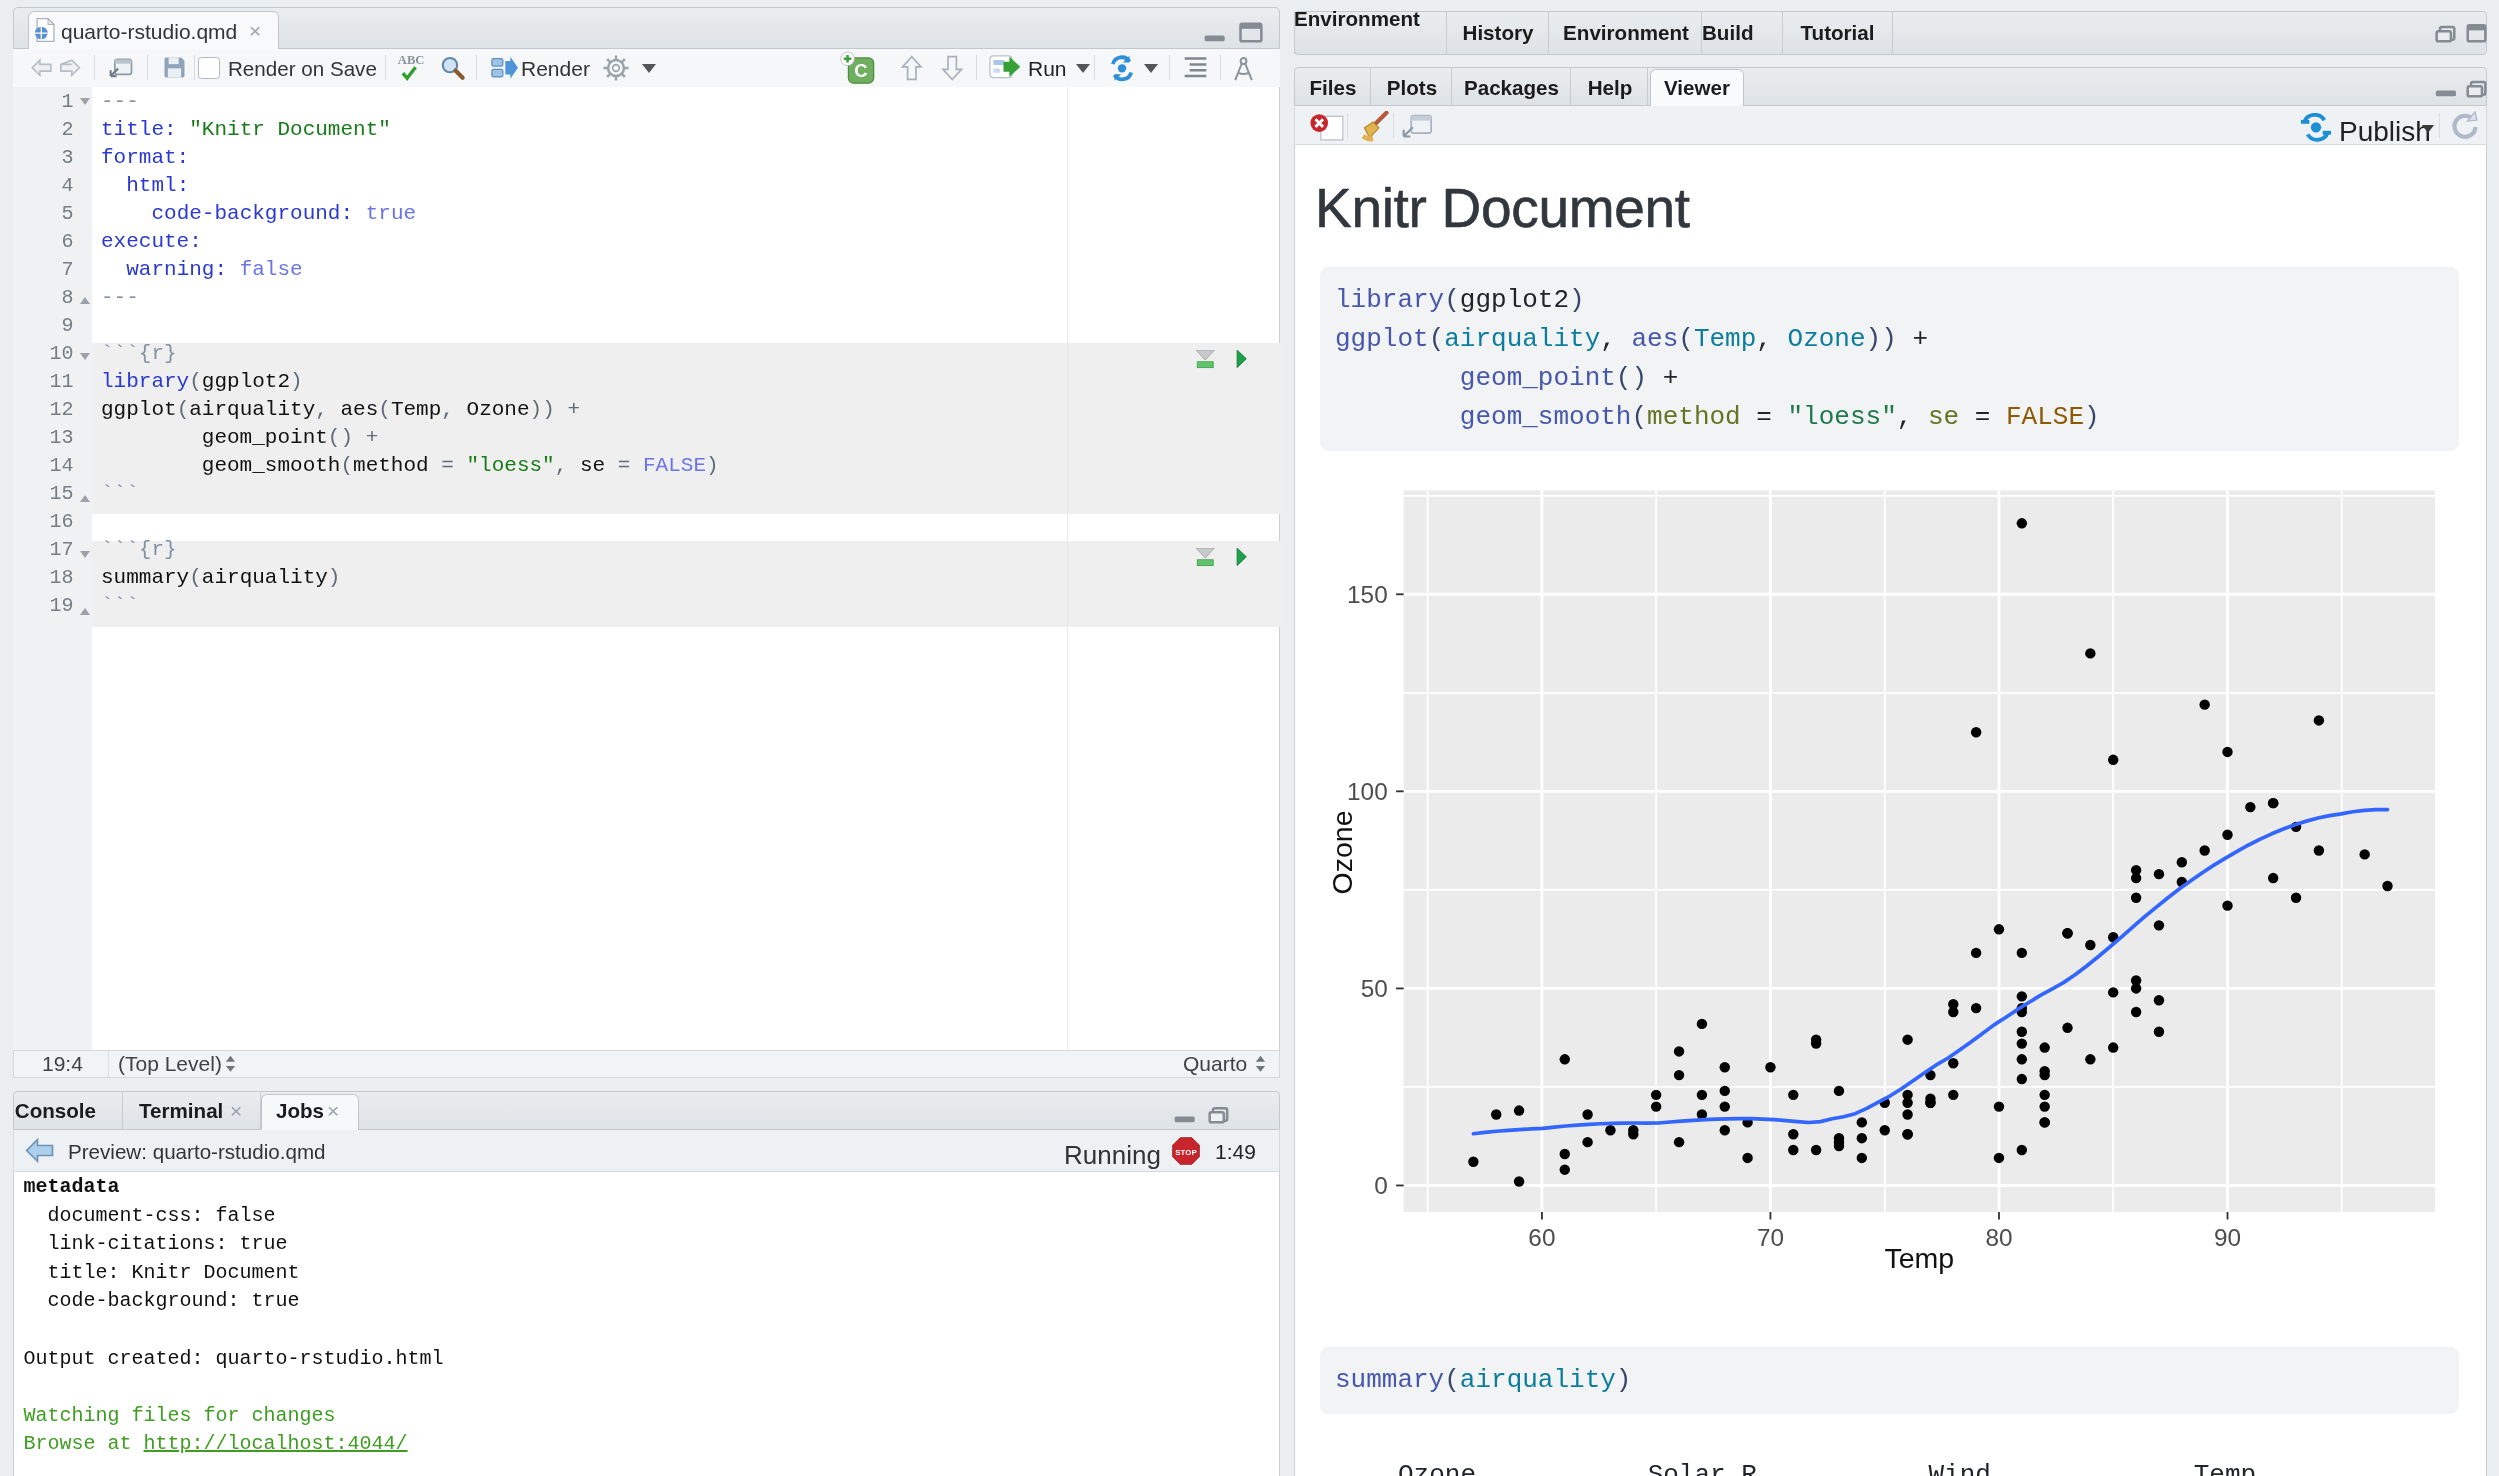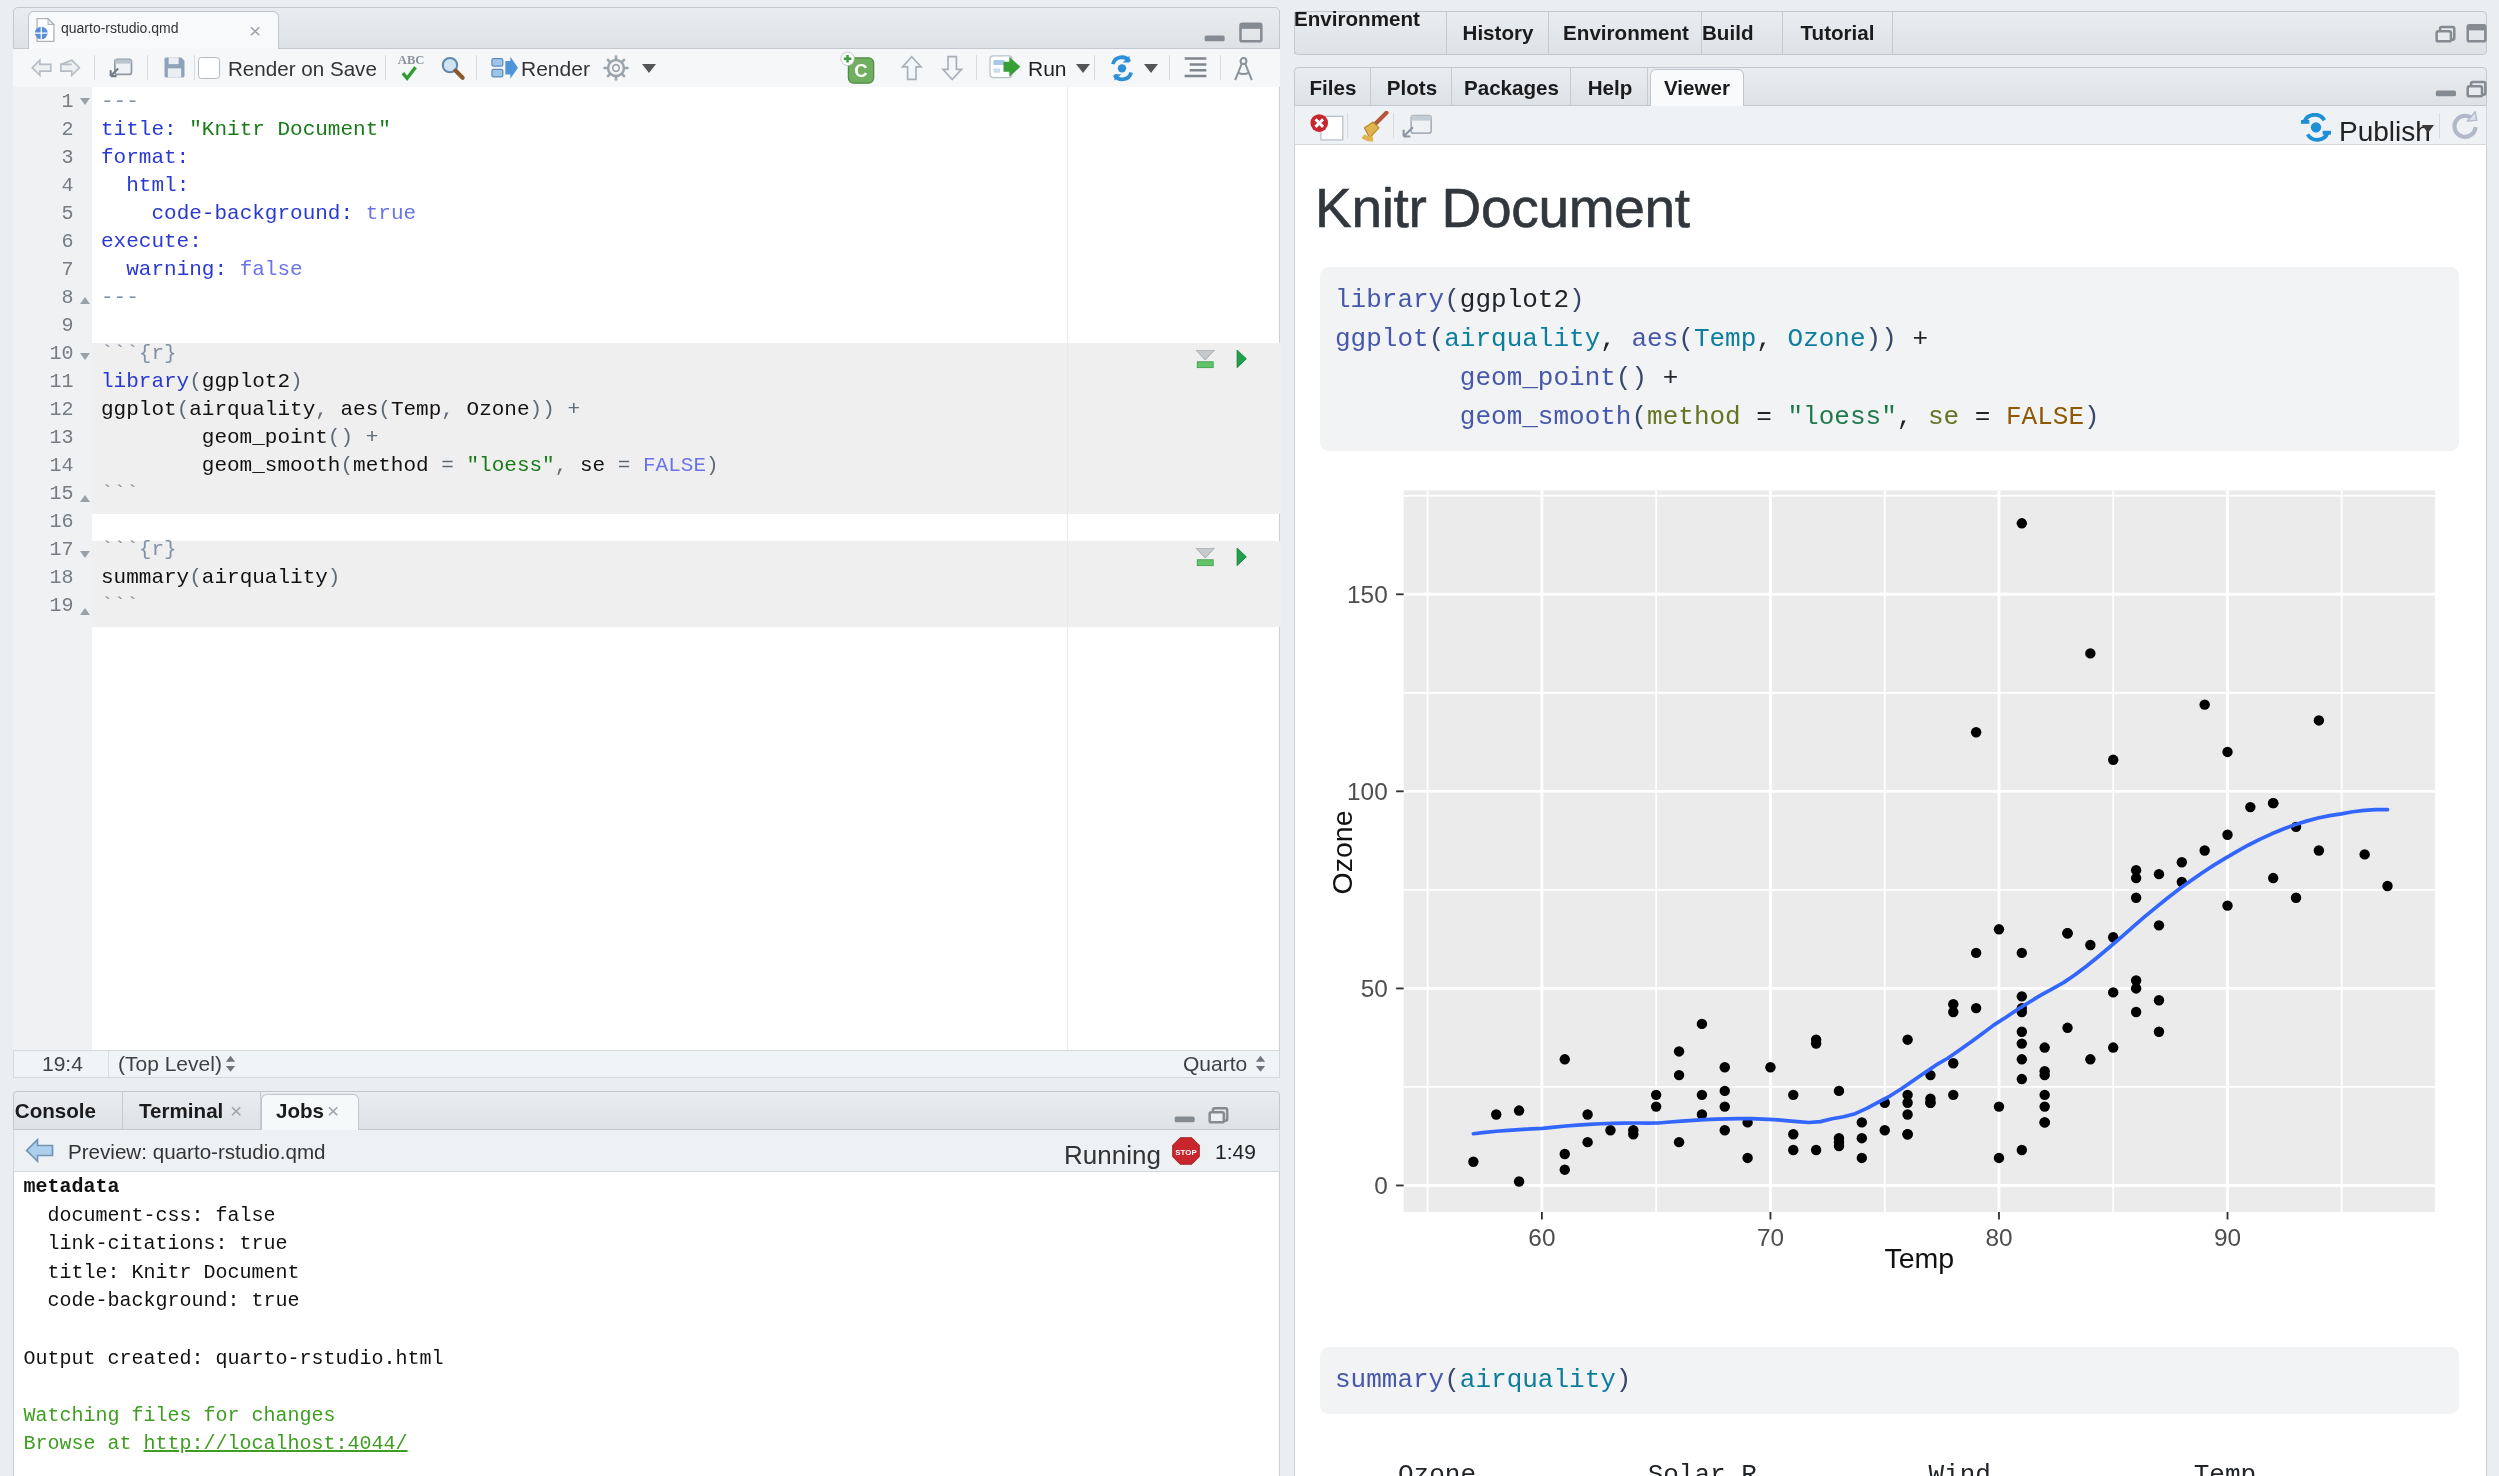--- a/index.html
+++ b/index.html
@@ -9,21 +9,21 @@
 .tabtxt{font-weight:bold;font-size:20.6px;color:#1b1b1b}
 </style></head><body>
 <div class="abs strip" style="left:13.4px;top:6.7px;width:1267px;height:42px;border-radius:5px 5px 0 0"></div>
 <div class="abs" style="left:28px;top:11px;width:251px;height:39px;background:#f7f9fa;border:0.8px solid #bfc5cb;border-bottom:none;border-radius:5.9px 5.9px 0 0"></div>
 <svg class="abs" style="left:32px;top:17px" width="27" height="27" viewBox="0 0 32 32">
 <path d="M6 2 H19 L26 9 V29 H6 Z" fill="#fff" stroke="#aab3ba" stroke-width="1.5"></path>
 <path d="M19 2 L26 9 H19 Z" fill="#e7ebef" stroke="#aab3ba" stroke-width="1.2"></path>
 <circle cx="11" cy="19" r="7.5" fill="#5b8fd4"></circle>
     <path d="M11 11.5 v15 M3.5 19 h15" stroke="#fff" stroke-width="1.5"></path>
   </svg>
-<div class="abs" style="left:61px;top:20px;font-size:14px;color:#333">quarto-rstudio.qmd</div>
+<div class="abs" style="left:61px;top:20px;font-size:21px;color:#333">quarto-rstudio.qmd</div>
 <div class="abs" style="left:249px;top:19.3px;font-size:21px;color:#9aa2ab">×</div>
 <svg class="abs" style="left:1203px;top:22px" width="60" height="22" viewBox="0 0 72 26">
 <rect x="2" y="16" width="24" height="7" rx="2" fill="#848b92"></rect>
 <rect x="45" y="2" width="25" height="21" rx="2" fill="none" stroke="#848b92" stroke-width="3"></rect>
 <rect x="45" y="2" width="25" height="6" fill="#848b92"></rect>
   </svg>
 <div class="abs toolbar" style="left:13.4px;top:49px;width:1267px;height:39px"></div>
 <svg class="abs" style="left:28px;top:56px" width="59" height="23.5" viewBox="0 0 70 28">
 <path d="M14 5 L5 14 L14 23 L14 18 H27 V10 H14 Z" fill="#eef1f4" stroke="#b6bdc5" stroke-width="2"></path>
 <path d="M52 5 L61 14 L52 23 L52 18 H39 V10 H39 Z M52 18 H39 V10 H52" fill="#eef1f4" stroke="#b6bdc5" stroke-width="2"></path>

